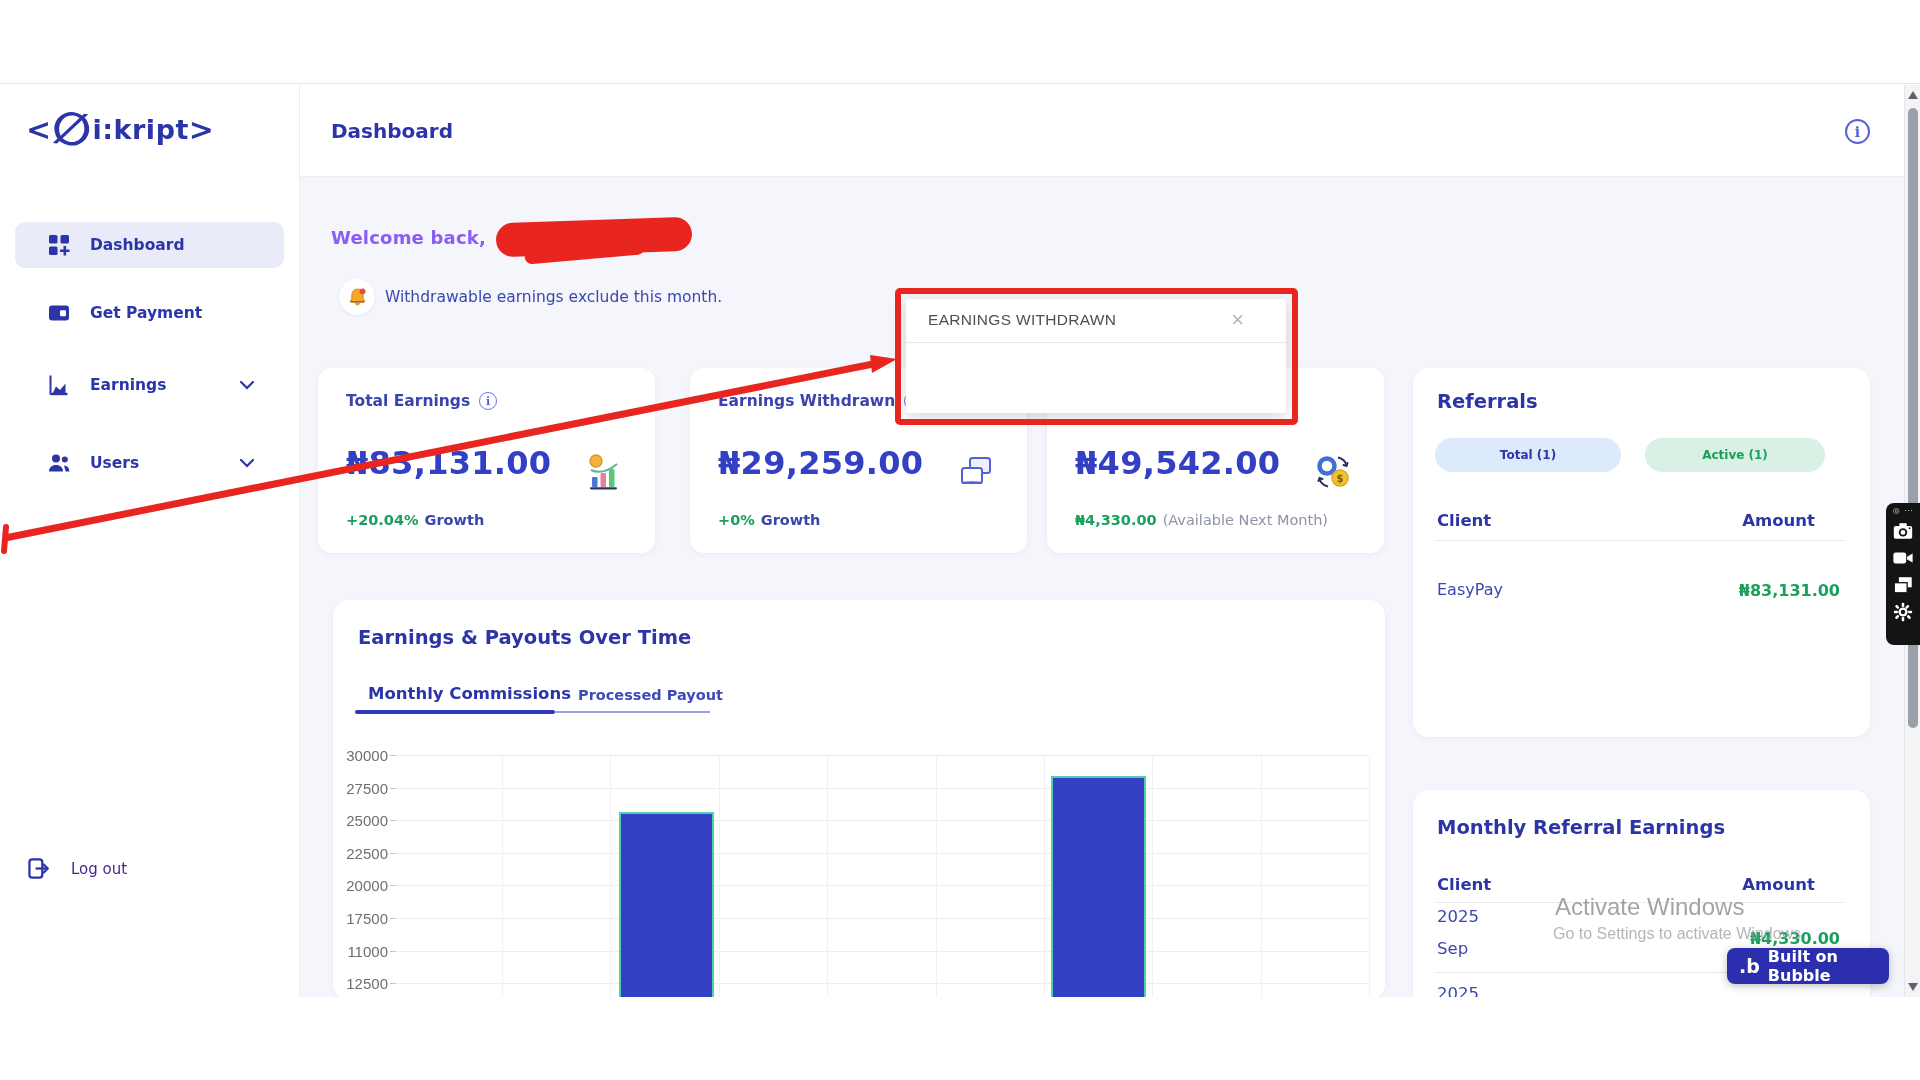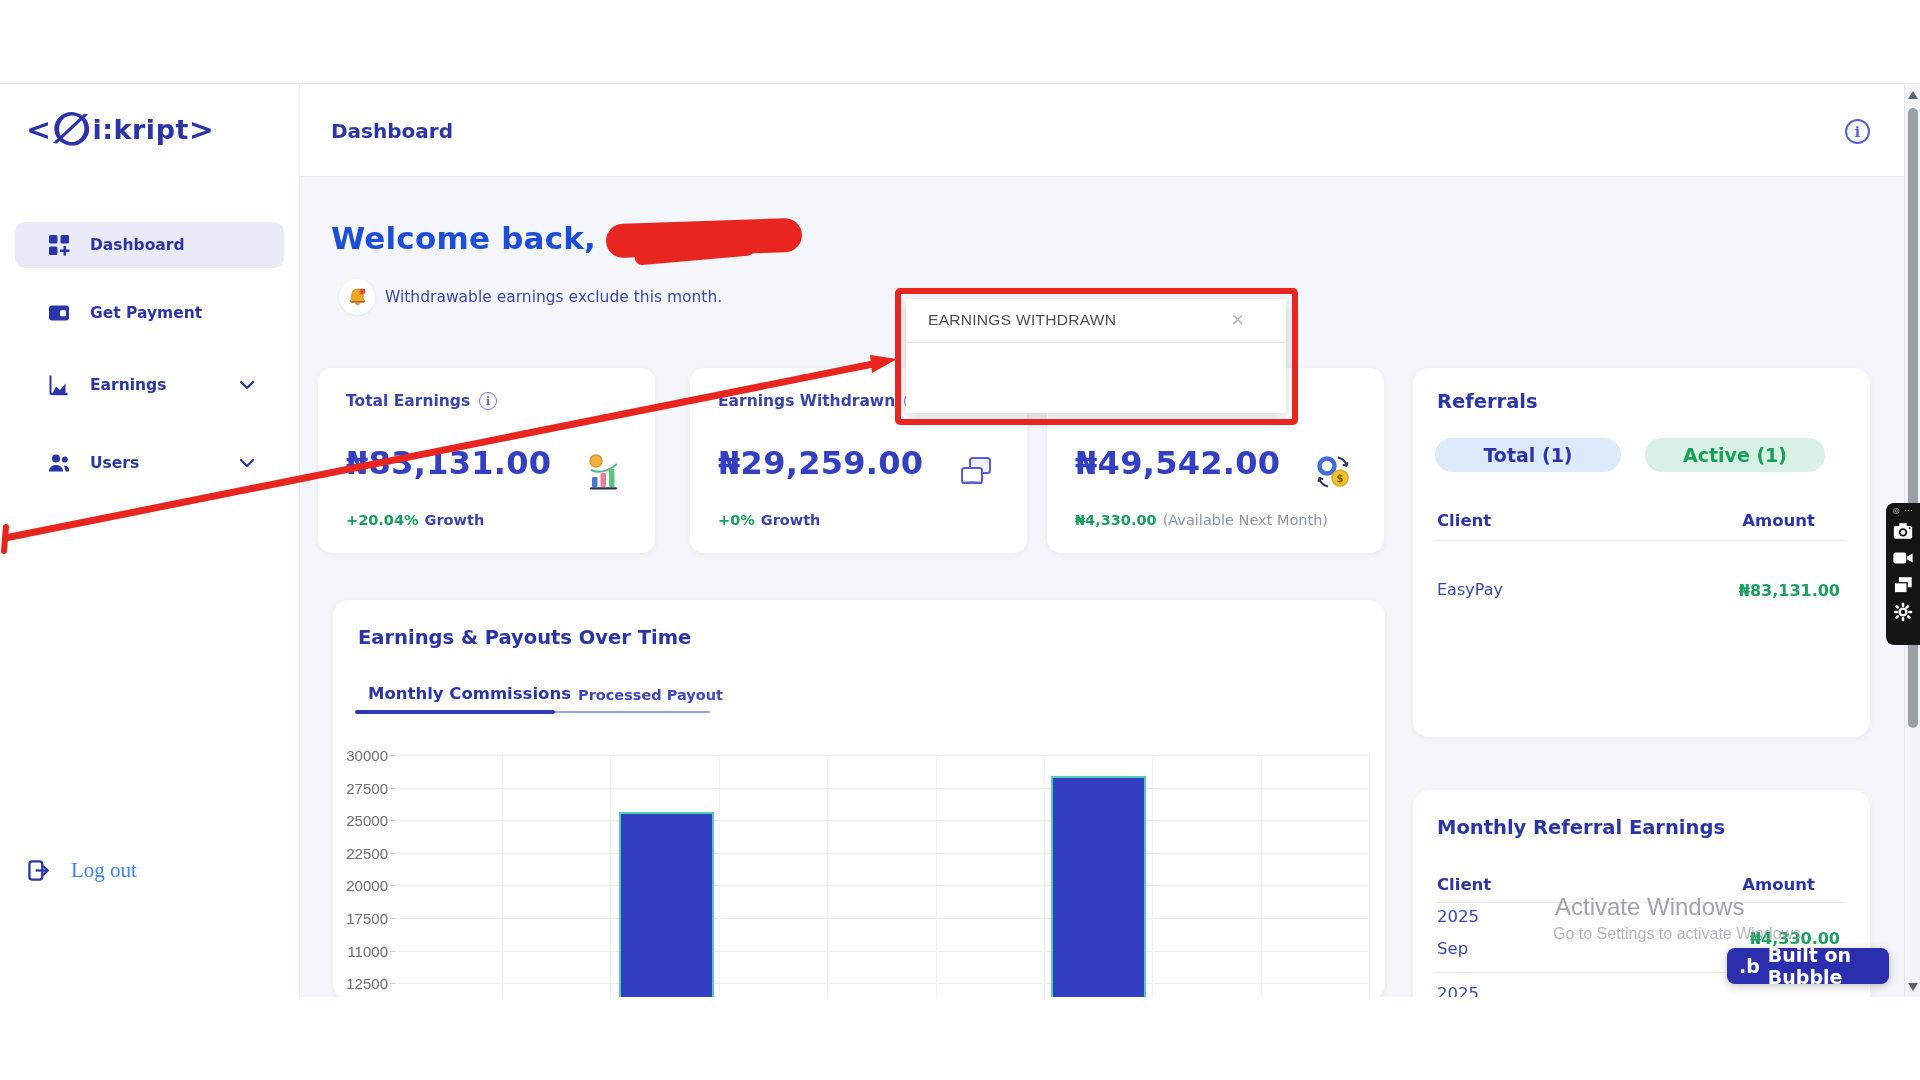--- a/index.html
+++ b/index.html
@@ -27,29 +27,29 @@
   .nav-item .nlabel { margin-left:20px; font-size:15.5px; font-weight:600; color:#2c35a8; }
   .nav-item .chev { position:absolute; right:30px; width:14px; height:9px; }
 
   .affiliate { left:24px; top:768px; display:flex; align-items:center; }
   .opex-circle { width:54px; height:54px; border-radius:50%; background:#fff; display:flex; flex-direction:column; align-items:center; justify-content:center; box-shadow:0 0 0 3px #bdf0d6, 0 0 12px 4px rgba(70,220,160,.5); }
   .opex-line1 { font-size:13px; font-weight:800; color:#16404f; letter-spacing:.3px; }
   .opex-line2 { font-size:4px; font-weight:700; color:#d86a2a; letter-spacing:.4px; }
   .affiliate-label { margin-left:12px; font-size:16.5px; font-weight:700; color:#3a43b5; }
 
   .logout { left:28px; top:858px; display:flex; align-items:center; cursor:pointer; }
-  .logout-label { margin-left:22px; font-size:21px; font-weight:500; color:#3b82f6;font-family:Liberation Serif, serif; }
+  .logout-label { margin-left:22px; font-size:15px; font-weight:500; color:#4c1d95; }
 
   
   .page-title { left:331px; top:119px; font-size:20px; font-weight:600; color:#2c35a8; }
   .info-badge { width:25px; height:25px; border-radius:50%; border:2.5px solid #5560e0; color:#5560e0; display:flex; align-items:center; justify-content:center; font-size:14px; font-weight:700; font-family:"DejaVu Serif",serif; cursor:pointer; }
 
   
   .welcome-row { left:331px; top:220px; display:flex; align-items:center; }
-  .welcome-title { font-size:31px; font-weight:700; color:#1d4ed8; letter-spacing:.2px; }
+  .welcome-title { font-size:18px; font-weight:700; color:#8b5cf6; letter-spacing:.2px; }
   .redaction { width:196px; height:34px; background:#e8251f; border-radius:17px; margin-left:10px; transform:rotate(-2deg); position:relative; }
   .redaction:after { content:""; position:absolute; left:28px; bottom:-5px; width:120px; height:14px; background:#e8251f; border-radius:8px; transform:rotate(-3deg); }
   .notice-row { left:339px; top:279px; display:flex; align-items:center; }
   .bell-circle { width:36px; height:36px; border-radius:50%; background:#fff; box-shadow:0 1px 3px rgba(0,0,0,.08); display:flex; align-items:center; justify-content:center; }
   .notice-text { margin-left:10px; font-size:15.5px; font-weight:500; color:#3c46b0; }
 
   
   .stat-card { top:368px; width:337px; height:185px; background:#fff; border-radius:14px; box-shadow:0 2px 6px rgba(40,60,120,.05); }
   .stat-title-row { position:absolute; left:28px; top:24px; display:flex; align-items:center; gap:9px; }
   .stat-title { font-size:15.5px; font-weight:600; color:#3b44ad; }
@@ -71,42 +71,42 @@
   .tab-underline-rest { position:absolute; left:222px; top:111px; width:155px; height:2px; background:#9aa2e4; }
   .ytick-label { position:absolute; width:47px; text-align:right; font-size:15px; color:#6f6f6f; font-family:"Liberation Sans",sans-serif; }
   .ytick-dash { position:absolute; width:6px; height:1px; background:#c9c9c9; }
   .hgrid { position:absolute; height:1px; background:#ededef; }
   .vgrid { position:absolute; width:1px; background:#f1f1f4; }
   .bar { position:absolute; background:#3340c3; border:2px solid #4fd1b0; border-bottom:none; }
 
   
   .panel { background:#fff; border-radius:16px; box-shadow:0 2px 6px rgba(40,60,120,.05); }
   .panel-title { position:absolute; left:24px; font-size:19.5px; font-weight:700; color:#2c35a8; }
-  .pill { position:absolute; top:70px; height:34px; border-radius:17px; display:flex; align-items:center; justify-content:center; font-size:19px; font-weight:600; cursor:pointer; }
+  .pill { position:absolute; top:70px; height:34px; border-radius:17px; display:flex; align-items:center; justify-content:center; font-size:12px; font-weight:600; cursor:pointer; }
   .pill-total { left:22px; width:186px; background:#dceafb; color:#2c35a8; }
   .pill-active { left:232px; width:180px; background:#d9f1e4; color:#17a05c; }
   .col-head { position:absolute; font-size:16.5px; font-weight:700; color:#2c35a8; }
   .tdivider { position:absolute; left:22px; width:410px; height:1px; background:#e9e9ef; }
   .cell-client { position:absolute; left:24px; font-size:16px; font-weight:500; color:#3c46b0; }
   .cell-amount { position:absolute; right:30px; font-size:16px; font-weight:600; color:#1ba05e; text-align:right; }
 
   
   .overlay-svg { left:0; top:0; width:1920px; height:1080px; z-index:45; pointer-events:none; }
   .tooltip-card { left:906px; top:299px; width:380px; height:114px; background:#fff; border-radius:3px; box-shadow:0 4px 16px rgba(0,0,0,.16); z-index:40; font-family:"Liberation Sans",sans-serif; }
   .tooltip-head { position:absolute; left:22px; top:12px; font-size:15.5px; color:#4f4f4f; letter-spacing:.3px; }
   .tooltip-close { position:absolute; right:42px; top:8px; font-size:22px; color:#b5b5b5; cursor:pointer; }
   .tooltip-div { position:absolute; left:0; top:43px; width:380px; height:1px; background:#e6e6e6; }
   .tooltip-body { position:absolute; left:22px; top:53px; font-size:15.5px; color:#3a3a3a; line-height:21px; }
 
   
   .watermark1 { left:1555px; top:893px; font-family:"Liberation Sans",sans-serif; font-size:24px; color:rgba(130,134,139,.75); z-index:30; }
   .watermark2 { left:1553px; top:925px; font-family:"Liberation Sans",sans-serif; font-size:16px; color:rgba(150,153,158,.72); z-index:30; }
   .bubble-badge { left:1727px; top:948px; width:162px; height:36px; background:#2b2fad; border-radius:8px; display:flex; align-items:center; padding-left:12px; gap:8px; z-index:35; box-shadow:0 2px 8px rgba(0,0,0,.25); cursor:pointer; }
   .bubble-logo { color:#fff; font-size:19px; font-weight:800; line-height:19px; }
-  .bubble-label { color:#fff; font-size:19px; font-weight:700; }
+  .bubble-label { color:#fff; font-size:16px; font-weight:700; }
 
   
   .scroll-track { left:1904px; top:85px; width:16px; height:912px; background:#f4f4f6; border-left:1px solid #e6e6e9; z-index:55; }
   .scroll-up { position:absolute; left:3px; top:6px; width:0; height:0; border-left:5px solid transparent; border-right:5px solid transparent; border-bottom:8px solid #5f6368; cursor:pointer; }
   .scroll-down { position:absolute; left:3px; bottom:6px; width:0; height:0; border-left:5px solid transparent; border-right:5px solid transparent; border-top:8px solid #5f6368; cursor:pointer; }
   .scroll-thumb { position:absolute; left:3px; top:23px; width:10px; height:620px; background:#9aa0a8; border-radius:5px; cursor:pointer; }
   .capture-bar { left:1886px; top:503px; width:34px; height:142px; background:#141414; border-radius:8px 0 0 8px; z-index:56; display:flex; flex-direction:column; align-items:center; padding-top:3px; gap:5px; }
   .capture-dots { color:#cfcfcf; font-size:8px; letter-spacing:1px; cursor:pointer; }
   .cap-icon { width:22px; height:22px; cursor:pointer; }
 </style>

